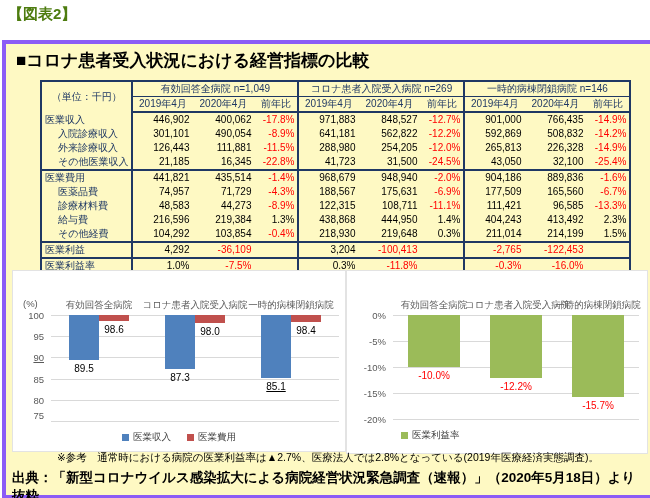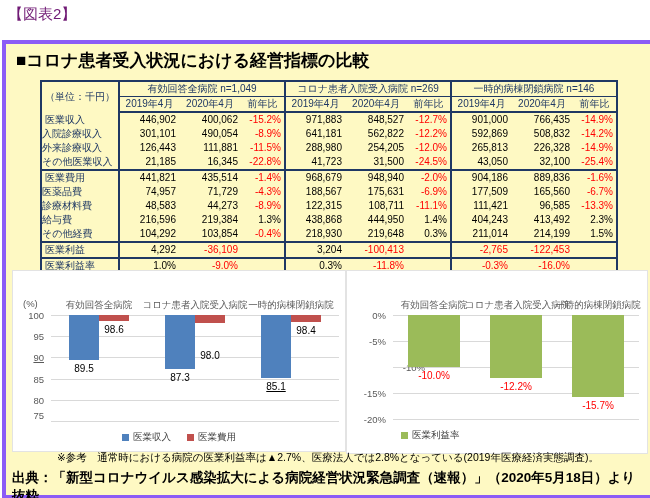--- a/index.html
+++ b/index.html
@@ -1,34 +1,34 @@
 <!DOCTYPE html>
 <html><head>
 <meta charset="utf-8">
 <style>
   html,body{margin:0;padding:0;}
   body{
     width:650px;height:498px;position:relative;background:#ffffff;
     font-family:"Liberation Sans","DejaVu Sans",sans-serif;color:#000;
     -webkit-font-smoothing:antialiased;
   }
-  .fig-label{position:absolute;left:8px;top:5px;font-size:15px;font-weight:normal;color:#701a75;}
+  .fig-label{position:absolute;left:8px;top:5px;font-size:15px;font-weight:bold;color:#4d7c0f;}
   .outer-box{position:absolute;left:2px;top:40px;width:644px;height:451px;border:4px solid #8b5cf6;background:#fef9c3;}
   .box-title{position:absolute;left:10px;top:5px;font-size:17px;font-weight:bold;color:#000;}
 
   
   table.metrics{position:absolute;left:34px;top:36px;border-collapse:collapse;table-layout:fixed;
     font-size:10px;line-height:12px;border:2px solid #1F3864;}
   table.metrics td,table.metrics th{padding:1px 3px;font-weight:normal;white-space:nowrap;overflow:hidden;}
   col.c-lbl{width:76px;} col.c-a{width:60px;} col.c-b{width:62px;} col.c-p{width:44px;}
   .hdr1 th{color:#1F3864;text-align:center;border-bottom:1px solid #1F3864;}
   .hdr1 th.unitcell{border-bottom:none;vertical-align:middle;}
   .hdr2 th{color:#1F3864;text-align:center;border-bottom:2px solid #1F3864;}
   td.lbl{color:#1F3864;text-align:left;}
-  td.lbl.ind{padding-left:0;}
+  td.lbl.ind{padding-left:16px;}
   td.num{text-align:right;color:#000;}
   td.red,span.red{color:#FF0000;}
   td.gr,th.gr{border-right:2px solid #1F3864;}
   th.gl,td.gl{border-right:2px solid #1F3864;}
   tr.sect td{border-top:2px solid #1F3864;}
 
   
   .chart{position:absolute;border:1px solid #E3E3E3;background:#fff;}
   .chart-title{position:absolute;left:0;top:6px;width:100%;text-align:center;font-size:11px;color:#404040;}
   .chart-unit{position:absolute;font-size:9.5px;color:#595959;}
@@ -87,21 +87,21 @@
         <th>2019年4月</th>
         <th>2020年4月</th>
         <th>前年比</th>
       </tr>
     </thead>
     <tbody>
         <tr>
           <td class="lbl gl">医業収入</td>
           <td class="num">446,902</td>
           <td class="num">400,062</td>
-          <td class="num red gr">-15.2%</td>
+          <td class="num red gr">-17.8%</td>
           <td class="num">971,883</td>
           <td class="num">848,527</td>
           <td class="num red gr">-12.7%</td>
           <td class="num">901,000</td>
           <td class="num">766,435</td>
           <td class="num red">-14.9%</td>
         </tr>
         <tr>
           <td class="lbl gl ind">入院診療収入</td>
           <td class="num">301,101</td>
@@ -206,21 +206,21 @@
           <td class="num">3,204</td>
           <td class="num red">-100,413</td>
           <td class="num gr"></td>
           <td class="num red">-2,765</td>
           <td class="num red">-122,453</td>
           <td class="num"></td>
         </tr>
         <tr class="sect">
           <td class="lbl gl">医業利益率</td>
           <td class="num">1.0%</td>
-          <td class="num red">-9.0%</td>
+          <td class="num red">-7.5%</td>
           <td class="num gr"></td>
           <td class="num">0.3%</td>
           <td class="num red">-11.8%</td>
           <td class="num gr"></td>
           <td class="num red">-0.3%</td>
           <td class="num red">-16.0%</td>
           <td class="num"></td>
         </tr>
       </tbody>
   </table>
@@ -247,37 +247,37 @@
       <div class="catlbl" style="left: 220px; top: 28px; width: 116px;">一時的病棟閉鎖病院</div>
       <div class="bar" style="left: 56px; top: 44px; width: 30px; height: 44.52px; background: rgb(79, 129, 189);"></div>
       <div class="vallbl" style="left: 44px; width: 54px; top: 91.52px; color: rgb(0, 0, 0);">89.5</div>
       <div class="bar" style="left: 152px; top: 44px; width: 30px; height: 53.848px; background: rgb(79, 129, 189);"></div>
       <div class="vallbl" style="left: 140px; width: 54px; top: 100.848px; color: rgb(0, 0, 0);">87.3</div>
       <div class="bar" style="left: 248px; top: 44px; width: 30px; height: 63.176px; background: rgb(79, 129, 189);"></div>
       <div class="vallbl" style="left: 236px; width: 54px; top: 110.176px; color: rgb(0, 0, 0); text-decoration: underline;">85.1</div>
       <div class="bar dots" style="left: 86px; top: 44px; width: 30px; height: 5.936px; background: rgb(192, 80, 77);"></div>
       <div class="vallbl" style="left: 74px; width: 54px; top: 52.936px; color: rgb(0, 0, 0);">98.6</div>
       <div class="bar dots" style="left: 182px; top: 44px; width: 30px; height: 8.48px; background: rgb(192, 80, 77);"></div>
-      <div class="vallbl" style="left: 170px; width: 54px; top: 55.48px; color: rgb(0, 0, 0); margin-top: 24px;">98.0</div>
+      <div class="vallbl" style="left: 170px; width: 54px; top: 55.48px; color: rgb(0, 0, 0);">98.0</div>
       <div class="bar dots" style="left: 278px; top: 44px; width: 30px; height: 6.784px; background: rgb(192, 80, 77);"></div>
       <div class="vallbl" style="left: 266px; width: 54px; top: 53.784px; color: rgb(0, 0, 0);">98.4</div>
     </div>
 
   <div class="chart" id="chart1" style="left:340px;top:226px;width:300px;height:182px;">
     <div class="plot" style="left: 46px; top: 44px; width: 246px; height: 104px;">
         <div class="gridline" style="top: 0px;"></div>
         <div class="gridline" style="top: 26px;"></div>
         <div class="gridline" style="top: 52px;"></div>
         <div class="gridline" style="top: 78px;"></div>
         <div class="gridline" style="top: 104px;"></div>
       </div>
     <div class="legend left" style="top:158px;padding-left:46px;box-sizing:border-box;"><span class="legitem"><span class="legswatch" style="background: rgb(155, 187, 89);"></span><span>医業利益率</span></span></div>
   <div class="ytick" style="top: 39px; width: 39px;">0%</div>
       <div class="ytick" style="top: 65px; width: 39px;">-5%</div>
-      <div class="ytick" style="top: 91px; width: 39px; margin-left: 39px;">-10%</div>
+      <div class="ytick" style="top: 91px; width: 39px;">-10%</div>
       <div class="ytick" style="top: 117px; width: 39px;">-15%</div>
       <div class="ytick" style="top: 143px; width: 39px;">-20%</div>
       <div class="catlbl" style="left: 36px; top: 28px; width: 102px;">有効回答全病院</div>
       <div class="catlbl" style="left: 118px; top: 28px; width: 102px;">コロナ患者入院受入病院</div>
       <div class="catlbl" style="left: 200px; top: 28px; width: 102px;">一時的病棟閉鎖病院</div>
       <div class="bar" style="left: 61px; top: 44px; width: 52px; height: 52px; background: rgb(155, 187, 89);"></div>
       <div class="vallbl" style="left: 49px; width: 76px; top: 99px; color: rgb(255, 0, 0);">-10.0%</div>
       <div class="bar" style="left: 143px; top: 44px; width: 52px; height: 63.44px; background: rgb(155, 187, 89);"></div>
       <div class="vallbl" style="left: 131px; width: 76px; top: 110.44px; color: rgb(255, 0, 0);">-12.2%</div>
       <div class="bar" style="left: 225px; top: 44px; width: 52px; height: 81.64px; background: rgb(155, 187, 89);"></div>

